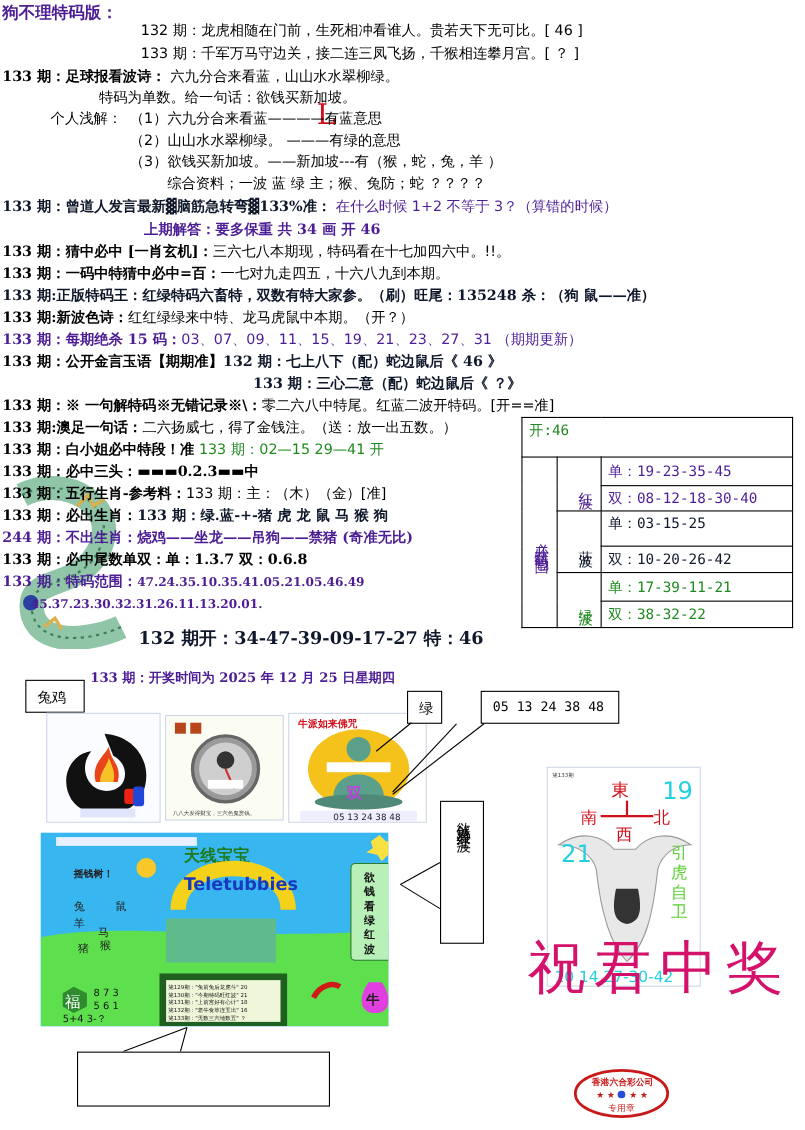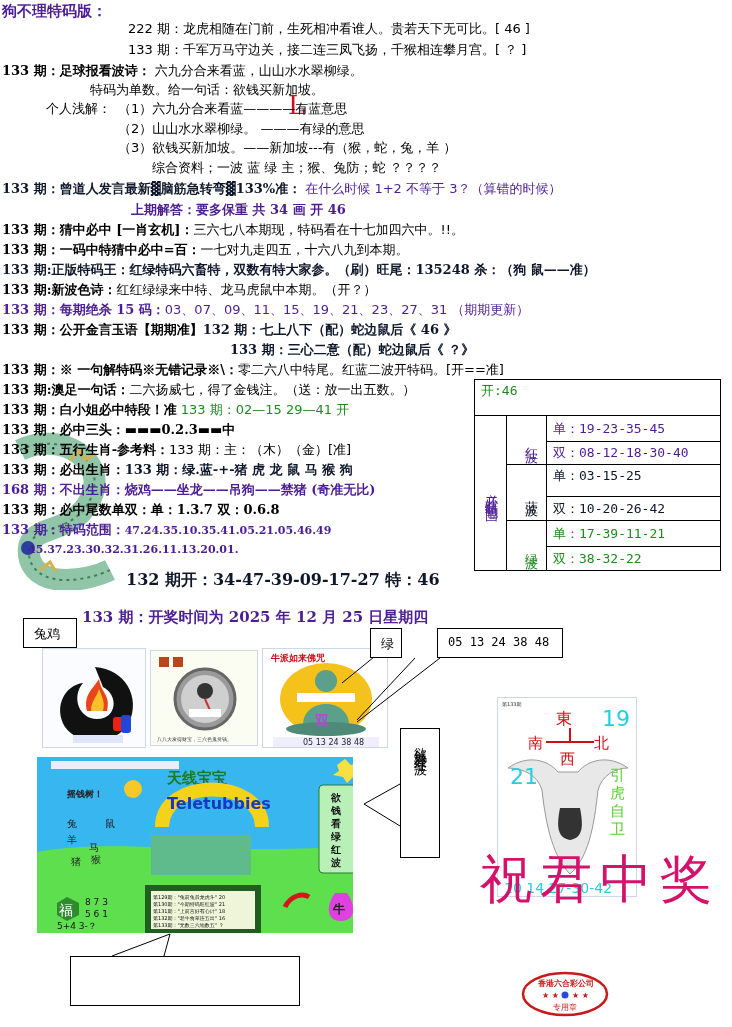--- a/index.html
+++ b/index.html
@@ -15,21 +15,21 @@
   table.wave { position: absolute; left: 474px; top: 379px; width: 247px; border-collapse: collapse; font-size: 13px; font-family: "DejaVu Sans Mono", monospace; }
   table.wave td { border: 1px solid #000; padding: 2px 6px; vertical-align: middle; }
   .vt { writing-mode: vertical-rl; text-orientation: upright; letter-spacing: 3px; }
   .callout { position: absolute; border: 1px solid #000; background: #fff; font-size: 13px; padding: 6px 10px; }
   .panel { position: absolute; border: 1px solid #cfd7e6; }
 </style>
 </head>
 <body>
 
 <div class="abs b red" style="left:2px;top:2px;font-size:15px;">狗不理特码版：</div>
-<div class="abs line" style="left:128px;top:19px;">222 期：龙虎相随在门前，生死相冲看谁人。贵若天下无可比。[ 46 ]</div>
+<div class="abs line" style="left:128px;top:19px;">132 期：龙虎相随在门前，生死相冲看谁人。贵若天下无可比。[ 46 ]</div>
 <div class="abs line" style="left:128px;top:40px;">133 期：千军万马守边关，接二连三凤飞扬，千猴相连攀月宫。[ ？ ]</div>
 
 <div class="abs line" style="left:2px;top:61px;">
   <span class="b">133 期：足球报看波诗：</span>
   <span>六九分合来看蓝，山山水水翠柳绿。</span>
 </div>
 <div class="abs line" style="left:90px;top:80px;">特码为单数。给一句话：欲钱买新加坡。</div>
 <div class="abs" style="left:288px;top:90px;font-size:26px;color:#d10f1a;font-family:'DejaVu Serif',serif;">L</div>
 <div class="abs line" style="left:46px;top:99px;">个人浅解：</div>
 <div class="abs line" style="left:118px;top:99px;">（1）六九分合来看蓝————有蓝意思</div>
@@ -84,21 +84,21 @@
 <div class="abs line" style="left:2px;top:420px;">
   <span class="b">133 期：必中三头：</span><span class="b">▬▬▬0.2.3▬▬中</span>
 </div>
 <div class="abs line" style="left:2px;top:440px;">
   <span class="b">133 期：五行生肖-参考料：</span><span>133 期：主：（木）（金）[准]</span>
 </div>
 <div class="abs line" style="left:2px;top:460px;">
   <span class="b">133 期：必出生肖：</span><span class="b blue">133 期：绿.蓝-+-猪 虎 龙 鼠 马 猴 狗</span>
 </div>
 <div class="abs line b red" style="left:2px;top:480px;">
-  <span>168 期：不出生肖：</span><span>烧鸡——坐龙——吊狗——禁猪 (奇准无比)</span>
+  <span>244 期：不出生肖：</span><span>烧鸡——坐龙——吊狗——禁猪 (奇准无比)</span>
 </div>
 <div class="abs line" style="left:2px;top:500px;">
   <span class="b">133 期：必中尾数单双：</span><span class="b">单：1.3.7 双：0.6.8</span>
 </div>
 <div class="abs line b red" style="left:2px;top:520px;font-size:11px;">
   <span style="font-size:13px;">133 期：特码范围：</span><span>47.24.35.10.35.41.05.21.05.46.49</span>
 </div>
 <div class="abs line b red" style="left:28px;top:540px;font-size:11px;">45.37.23.30.32.31.26.11.13.20.01.</div>
 
 <table class="wave">
@@ -125,21 +125,21 @@
     <td rowspan="2" class="green vt" style="vertical-align:top;text-align:center;">绿波</td>
     <td class="green">单：17-39-11-21</td>
   </tr>
   <tr style="height:24px;">
         <td class="green">双：38-32-22</td>
       </tr>
 </tbody>
   </table>
 
 <div class="abs b blue" style="left:126px;top:570px;font-size:16px;">132 期开：34-47-39-09-17-27 特：46</div>
-<div class="abs b red" style="left:82px;top:608px;font-size:15px;">133 期：开奖时间为 2025 年  12 月 25 日星期四</div>
+<div class="abs b red" style="left:82px;top:608px;font-size:12px;">133 期：开奖时间为 2025 年  12 月 25 日星期四</div>
 
 <div class="callout" style="left:23px;top:618px;width:54px;height:30px;">兔鸡</div>
 <svg class="abs" style="left:60px;top:646px;" width="40" height="60">
     <line x1="2" y1="2" x2="34" y2="56" stroke="#000"></line>
     <line x1="14" y1="2" x2="34" y2="56" stroke="#000"></line>
   </svg>
 
 <div class="panel" style="left:42px;top:648px;width:104px;height:100px;background:#fafcff;">
   <svg width="104" height="100">
     <path d="M52 18 C82 20 98 48 86 74 C74 96 36 98 22 78 C10 58 22 36 40 34 C28 48 36 70 54 70 C74 70 76 46 60 38 Z" fill="#111"></path>

